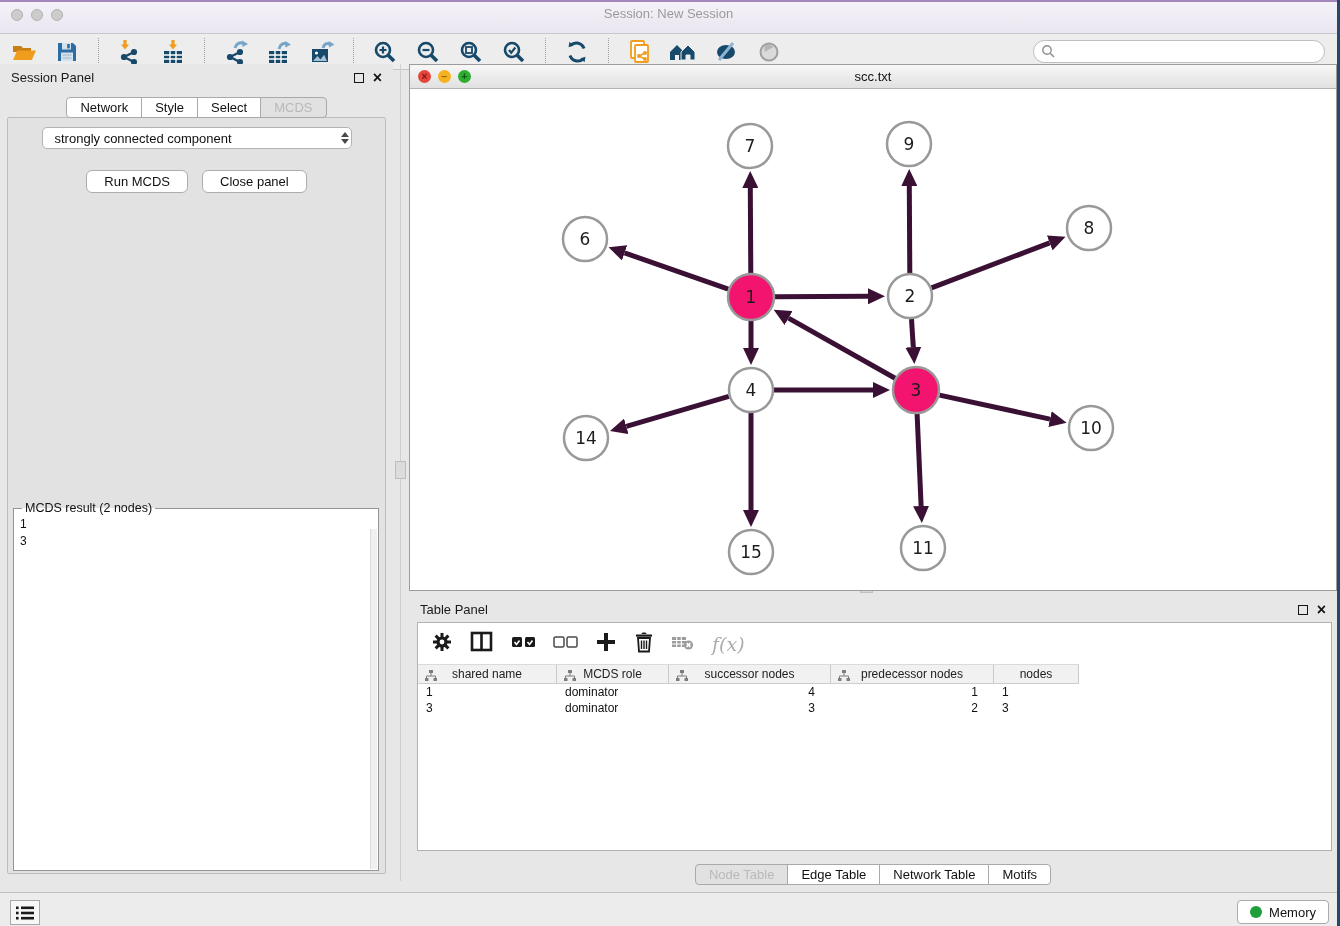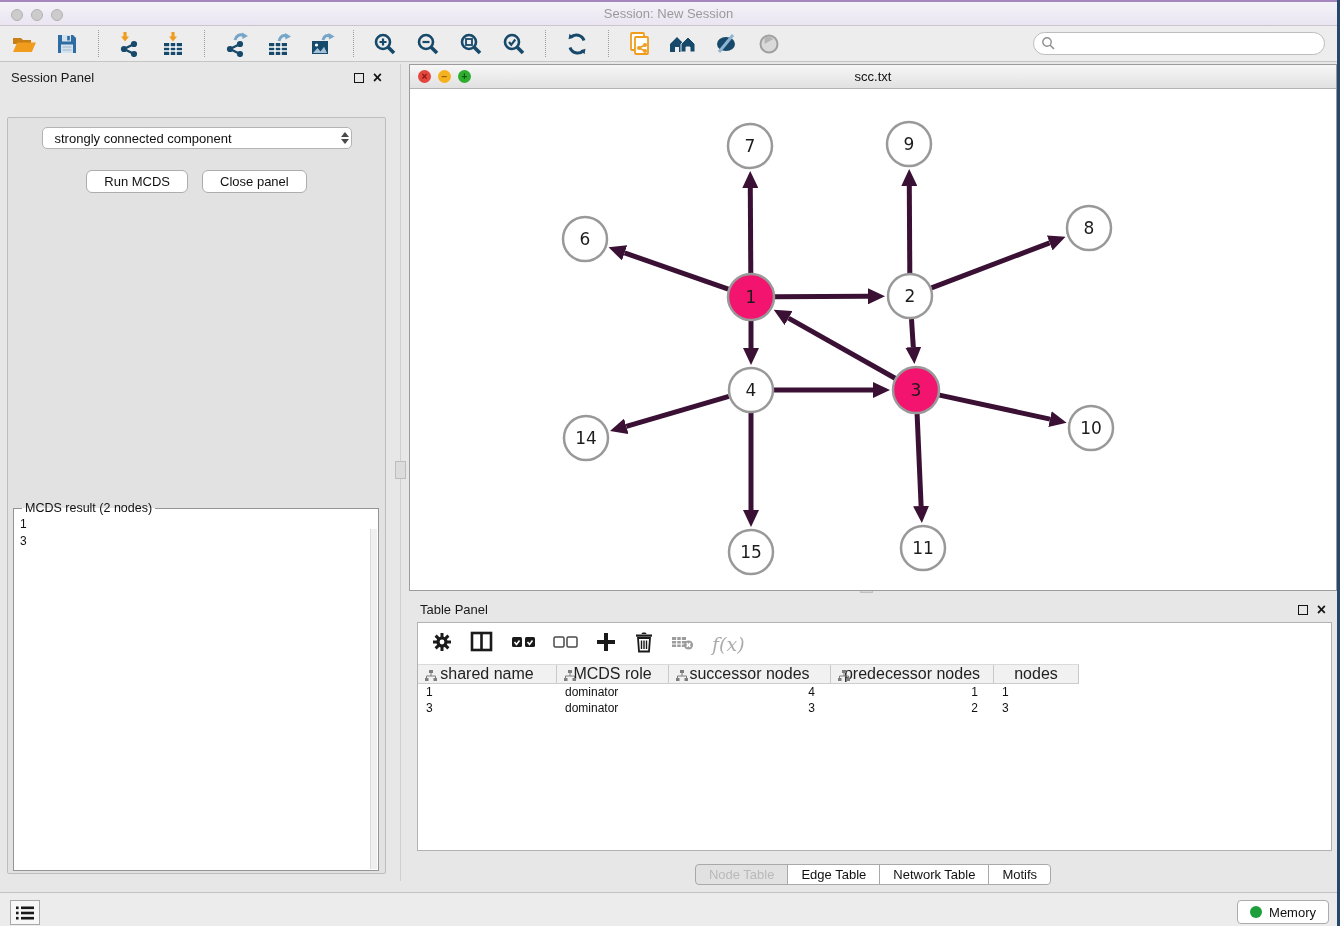--- a/index.html
+++ b/index.html
@@ -6,21 +6,21 @@
   html,body { margin:0; padding:0; }
   body {
     width:1340px; height:926px; position:relative; overflow:hidden;
     background:#27486b;
     font-family:"Liberation Sans","DejaVu Sans",sans-serif;
     -webkit-font-smoothing:antialiased;
   }
   #app { position:absolute; left:0; top:0; width:1337px; height:926px; background:#e7e7e7; }
 
   
-  .titlebar { height:26px; background:linear-gradient(#f4f2f8,#eae5f1);
+  .titlebar { height:34px; background:linear-gradient(#f4f2f8,#eae5f1);
     border-top:2px solid #a487bd; border-bottom:1px solid #cac6d0; position:relative; }
   .traffic { position:absolute; left:11px; top:7px; display:flex; gap:8px; }
   .traffic .dot { width:12px; height:12px; border-radius:50%; background:#cccccc; border:1px solid #b2b2b2; }
   .title-text { text-align:center; line-height:24px; color:#9a9a9a; font-size:13px; }
 
   
   .main-toolbar { height:36px; background:#ededed; border-bottom:1px solid #c5c5c5;
     display:flex; align-items:center; padding:0 10px; gap:15px; position:relative; }
   .tb-icon { width:28px; height:28px; display:flex; align-items:center; justify-content:center; cursor:default; }
   .tb-sep { width:0; height:27px; border-left:1px dotted #9e9e9e; margin:0 2px; }
@@ -78,21 +78,21 @@
   .light.yellow { background:#f6b11e; color:#8a5f03; }
   .light.green { background:#2ead30; color:#0d5c0e; }
   #graph-svg { position:absolute; left:0; top:24px; }
 
   
   #table-panel { position:absolute; left:409px; top:596px; width:928px; height:290px; background:#e7e7e7; }
   .tp-box { position:absolute; left:8px; right:5px; top:26px; height:229px; background:#fff; border:1px solid #b2b2b2; }
   .tp-toolbar { height:41px; display:flex; align-items:center; gap:17px; padding:8px 13px; }
   .tp-thead { display:inline-flex; background:#f1f1f1; border-top:1px solid #dadada; border-bottom:1px solid #cdcdcd; height:20px; }
   .th { position:relative; display:flex; align-items:center; justify-content:center;
-    font-size:16px; color:#222; border-right:1px solid #c9c9c9; }
+    font-size:12px; color:#222; border-right:1px solid #c9c9c9; }
   .th .hier { position:absolute; left:7px; top:5px; }
   .tp-row { display:flex; height:16px; align-items:center; font-size:12px; color:#111; }
   .td { overflow:hidden; white-space:nowrap; }
   .td.left { text-align:left; padding-left:8px; }
   .td.right { text-align:right; padding-right:16px; }
   .tp-tabs { position:absolute; left:0; right:0; top:268px; display:flex; justify-content:center; }
 
   
   #status-bar { position:absolute; left:0; right:0; bottom:0; height:34px; background:#ececec; border-top:1px solid #c2c2c2; }
   .list-btn { position:absolute; left:10px; top:7px; width:30px; height:25px; background:#f7f7f7;
@@ -259,20 +259,26 @@
   </div>
 
   <div id="control-panel">
     <div class="panel-header">
       <span>Session Panel</span>
       <span class="win-btns">
         <span class="float-box"></span>
         <span class="close-x">×</span>
       </span>
     </div>
+    <div class="cp-tabs" id="cp-tabs">
+        <div class="tab">Network</div>
+        <div class="tab">Style</div>
+        <div class="tab">Select</div>
+        <div class="tab active">MCDS</div>
+      </div>
     <div class="cp-body">
       <div class="criterion">
         <span>strongly connected component</span>
         <span class="spinner">
             <span class="up"></span>
             <span class="down"></span>
           </span>
       </div>
       <div class="btn-row">
         <button class="btn">Run MCDS</button>

